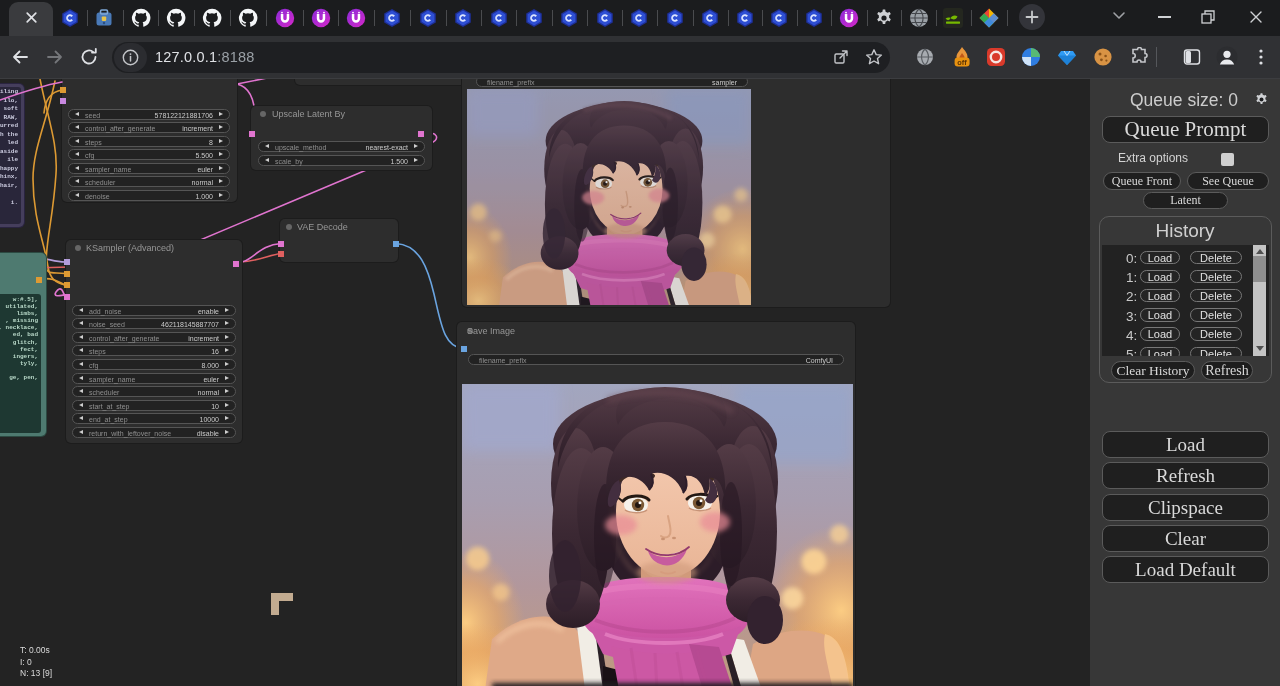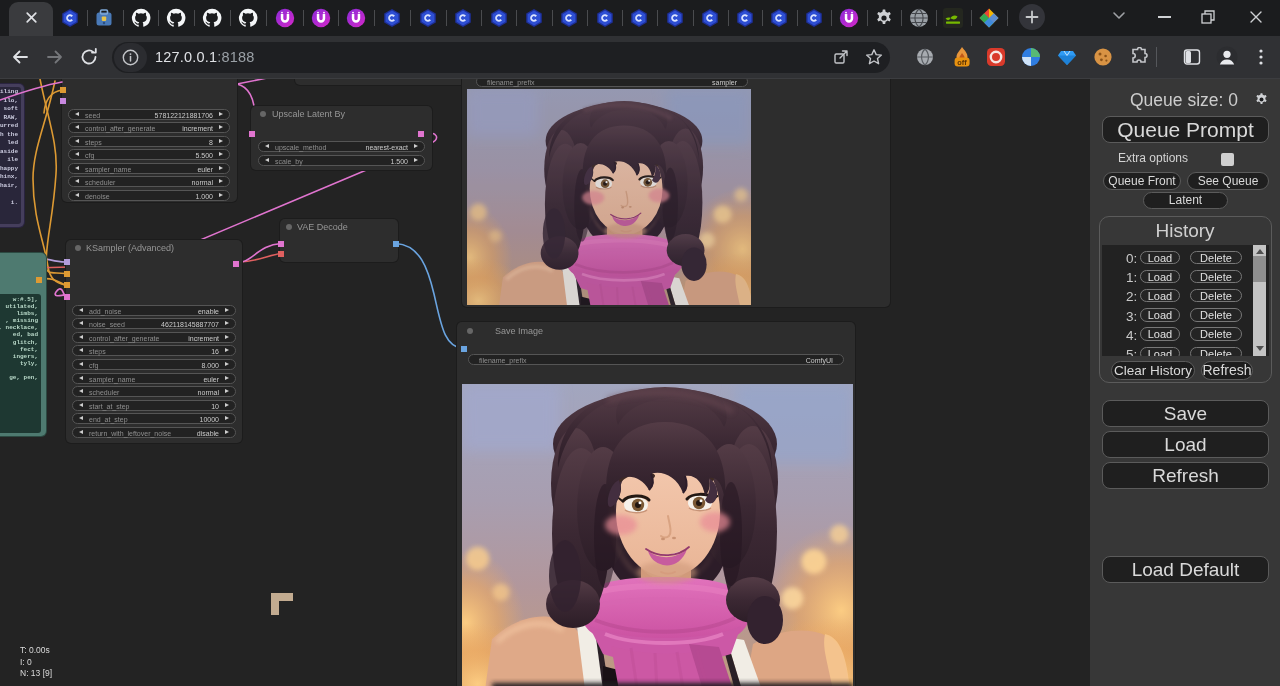--- a/index.html
+++ b/index.html
@@ -16,21 +16,21 @@
 .ntitle { position:absolute; left:0; top:0; height:16px; width:100%; color:#969696; font-size:9px; line-height:16px; white-space:nowrap; }
 .ndot { position:absolute; left:9px; top:5px; width:6px; height:6px; border-radius:50%; background:#666; }
 .widget { position:absolute; height:11px; background:#222222; border:1px solid #555555; border-radius:6px; font-size:7px; line-height:9px; color:#909090; white-space:nowrap; }
 .widget .lab { position:absolute; left:16px; top:1px; }
 .widget .val { position:absolute; right:16px; top:1px; color:#cccccc; }
 .widget .la, .widget .ra { position:absolute; top:2px; width:0; height:0; border-top:2.8px solid transparent; border-bottom:2.8px solid transparent; }
 .widget .la { left:6px; border-right:4px solid #cfcfcf; }
 .widget .ra { right:6px; border-left:4px solid #cfcfcf; }
 .slot { position:absolute; width:6px; height:6px; }
 #sidebar { left:1090px; top:79px; width:190px; height:607px; background:#373737; color:#d9d9d9; }
-.btn { position:absolute; background:#1f1f1f; border:1px solid #5b5b5b; color:#d9d9d9; text-align:center; }
+.btn { position:absolute; background:#1f1f1f; border:1px solid #5b5b5b; color:#d9d9d9; text-align:center;font-family:Liberation Serif, serif; }
 .bigbtn { left:12px; width:167px; height:27px; border-radius:8px; font-size:19px; line-height:25px; }
 </style>
 </head>
 <body>
 <svg width="0" height="0" style="position:absolute">
     <defs>
 <symbol id="i-comfy" viewBox="0 0 20 20">
         <path d="M10 1 L17.8 5.5 V14.5 L10 19 L2.2 14.5 V5.5 Z" fill="#1e2f96"></path>
         <path d="M10 2.6 L16.4 6.3 V13.7 L10 17.4 L3.6 13.7 V6.3 Z" fill="#2e4fd4"></path>
         <path d="M13 12.3 a3.8 3.8 0 1 1 0 -4.6 l-1.8 1.3 a1.8 1.8 0 1 0 0 2 Z" fill="#dbe4ff"></path>
@@ -574,21 +574,21 @@
 <path d="M-14,-10 C-11,-4 -12,2 -16,6" stroke="#2d1d2a" stroke-width="2" fill="none"></path>
 
 <path d="M-107,-16 C-107,-70 -63,-96 0,-96 C63,-96 107,-68 107,-14 C103,-50 85,-76 57,-84 C63,-73 63,-63 59,-57 C51,-75 33,-86 11,-86 C-16,-86 -38,-77 -47,-59 C-51,-69 -49,-79 -43,-86 C-72,-80 -98,-56 -107,-16 Z" fill="url(#g0hair)"></path>
 <path d="M-58,-84 C-20,-96 32,-94 68,-72" stroke="#6b4a52" stroke-width="6" fill="none" opacity="0.5" filter="url(#g0b2)"></path>
 
 </g>
             <rect width="284" height="216" fill="#47445e" opacity="0.14"></rect>
           </svg></div>
 <div class="node" style="left:457px;top:243px;width:398px;height:380px">
           <div class="ndot" style="left:10px;top:6px"></div>
-          <div class="ntitle" style="left:38px;top:1px">Save Image</div>
+          <div class="ntitle" style="left:10px;top:1px">Save Image</div>
         </div>
 <div class="widget" style="left:468px;top:274.5px;width:376px">
           <span class="lab" style="left:10px">filename_prefix</span>
           <span class="val" style="right:10px">ComfyUI</span>
         </div>
 <div class="abs" style="left:462px;top:305px;width:391px;height:306px;overflow:hidden"><svg width="391" height="306" viewBox="0 0 391 306">
 <defs>
 <linearGradient id="g1bg" x1="0" y1="0" x2="0" y2="1">
 <stop offset="0" stop-color="#a2a6bf"></stop>
                 <stop offset="0.38" stop-color="#a89eb0"></stop>
@@ -808,18 +808,19 @@
           <span style="position:absolute;left:38px;top:1.5px;width:40px;height:13.5px;background:#242424;border:1px solid #777;border-radius:8px;font-size:11px;line-height:12px;text-align:center;color:#e0e0e0">Load</span>
           <span style="position:absolute;left:88px;top:1.5px;width:52px;height:13.5px;background:#242424;border:1px solid #777;border-radius:8px;font-size:11px;line-height:12px;text-align:center;color:#e0e0e0">Delete</span>
         </div>
       </div>
 <div class="abs" style="left:163px;top:166px;width:13px;height:111px;background:#c4c4c4"></div>
 <div class="abs" style="left:163px;top:177px;width:13px;height:26px;background:#8f8f8f"></div>
 <div class="abs" style="left:166px;top:170px;width:0;height:0;border-left:4px solid transparent;border-right:4px solid transparent;border-bottom:5px solid #505050"></div>
 <div class="abs" style="left:166px;top:267px;width:0;height:0;border-left:4px solid transparent;border-right:4px solid transparent;border-top:5px solid #505050"></div>
 <div class="btn" style="left:21px;top:282px;width:84px;height:19px;border-radius:10px;font-size:13.5px;line-height:17px;background:#1d1d1d">Clear History</div>
 <div class="btn" style="left:111px;top:282px;width:52px;height:19px;border-radius:10px;font-size:14px;line-height:17px;background:#1d1d1d">Refresh</div>
-<div class="btn bigbtn" style="top:321px">Save</div>
 <div class="btn bigbtn" style="top:352.2px">Load</div>
 <div class="btn bigbtn" style="top:383.4px">Refresh</div>
+<div class="btn bigbtn" style="top:414.59999999999997px">Clipspace</div>
+<div class="btn bigbtn" style="top:445.79999999999995px">Clear</div>
 <div class="btn bigbtn" style="top:476.99999999999994px">Load Default</div>
     </div>
 </div>
 
 </body></html>

